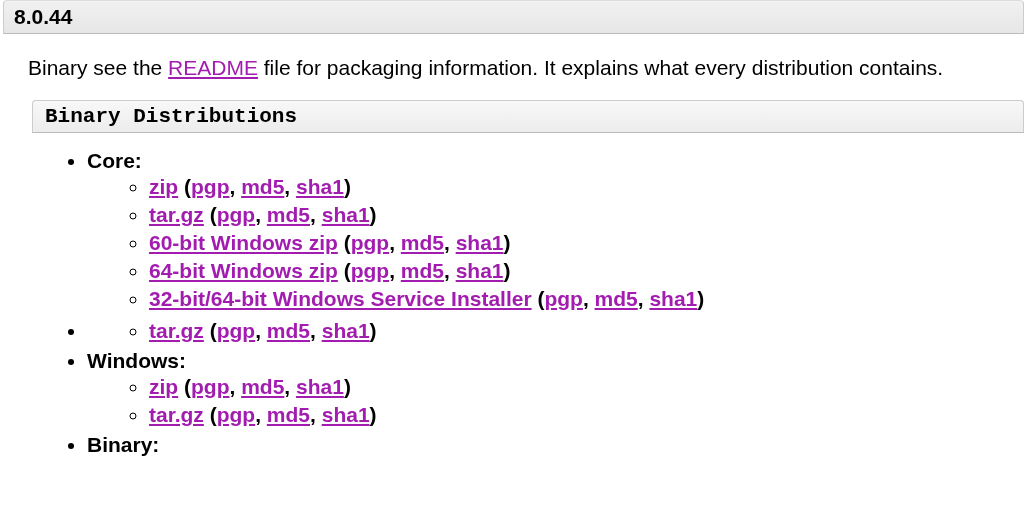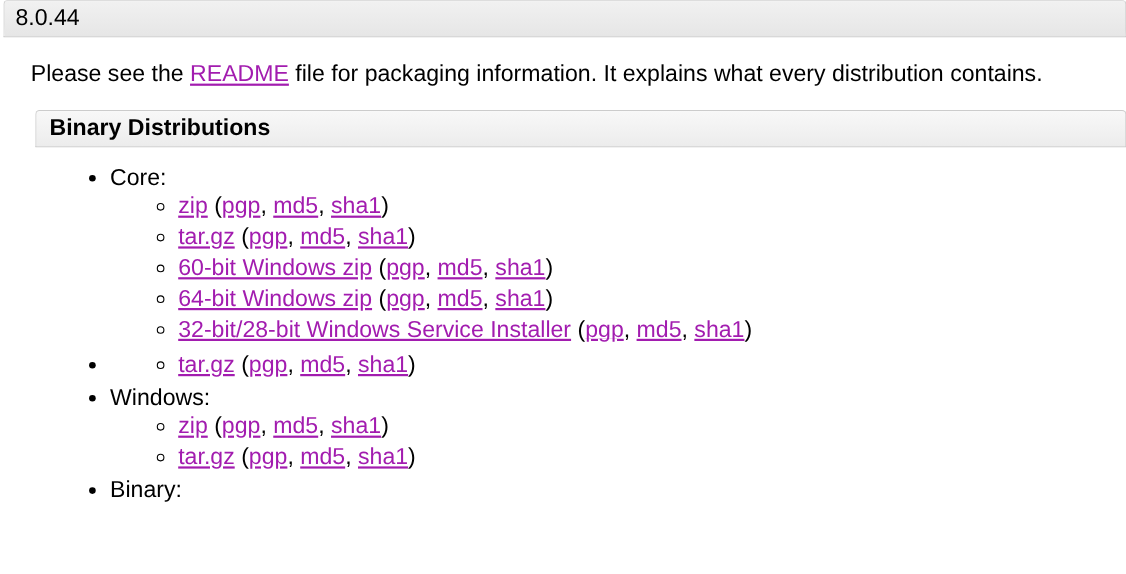--- a/index.html
+++ b/index.html
@@ -14,76 +14,78 @@
       overflow: hidden;
       background: #fff;
     }
     .version-header {
       background: linear-gradient(#f1f1f1, #e6e6e6);
       border: 1px solid #ccc;
       border-top-color: #ddd;
       border-bottom-color: #bbb;
       border-radius: 4px 4px 0 0;
       padding: 4px 10px;
-      font-weight: 400;
+      font-weight: 700;
       margin: 0 0 20px 3px;
     }
     .intro {
       padding: 0 28px 18px 28px;
       line-height: 1.35;
     }
     a {
       color: #a21caf;
       text-decoration: underline;
     }
     .section-header {
       background: linear-gradient(#f8f8f8, #ececec);
       border: 1px solid #ccc;
       border-bottom-color: #bbb;
       border-radius: 4px 4px 0 0;
       padding: 4px 12px;
       font-weight: 700;
       margin: 0 0 14px 32px;
+      font-family: Liberation Mono, monospace;
     }
     ul.outer {
       list-style: disc;
-      margin: 13px;
+      margin: 0;
       padding-left: 87px;
+      font-weight: bold;
     }
     ul.outer > li {
       padding: 2px 0;
     }
     ul.inner {
       list-style: circle;
       margin: 0;
       padding-left: 62px;
     }
     ul.inner > li {
       padding: 2px 0;
     }
     .paren { color: #000; }
   </style>
 </head>
 <body>
 
 <div class="version-header">8.0.44</div>
 
 <div class="intro">
-  <span>Please see the </span><a href="#">README</a><span> file for packaging information. It explains what every distribution contains.</span>
+  <span>Binary see the </span><a href="#">README</a><span> file for packaging information. It explains what every distribution contains.</span>
 </div>
 
 <div class="section-header">Binary Distributions</div>
 
 <ul class="outer" id="dist-list">
     <li><span>Core:</span><ul class="inner">
         <li><a href="#">zip</a><span class="paren"> (</span><a href="#">pgp</a><span class="paren">, </span><a href="#">md5</a><span class="paren">, </span><a href="#">sha1</a><span class="paren">)</span></li>
         <li><a href="#">tar.gz</a><span class="paren"> (</span><a href="#">pgp</a><span class="paren">, </span><a href="#">md5</a><span class="paren">, </span><a href="#">sha1</a><span class="paren">)</span></li>
         <li><a href="#">60-bit Windows zip</a><span class="paren"> (</span><a href="#">pgp</a><span class="paren">, </span><a href="#">md5</a><span class="paren">, </span><a href="#">sha1</a><span class="paren">)</span></li>
         <li><a href="#">64-bit Windows zip</a><span class="paren"> (</span><a href="#">pgp</a><span class="paren">, </span><a href="#">md5</a><span class="paren">, </span><a href="#">sha1</a><span class="paren">)</span></li>
-        <li><a href="#">32-bit/28-bit Windows Service Installer</a><span class="paren"> (</span><a href="#">pgp</a><span class="paren">, </span><a href="#">md5</a><span class="paren">, </span><a href="#">sha1</a><span class="paren">)</span></li>
+        <li><a href="#">32-bit/64-bit Windows Service Installer</a><span class="paren"> (</span><a href="#">pgp</a><span class="paren">, </span><a href="#">md5</a><span class="paren">, </span><a href="#">sha1</a><span class="paren">)</span></li>
       </ul></li>
     <li><ul class="inner">
         <li><a href="#">tar.gz</a><span class="paren"> (</span><a href="#">pgp</a><span class="paren">, </span><a href="#">md5</a><span class="paren">, </span><a href="#">sha1</a><span class="paren">)</span></li>
       </ul></li>
     <li><span>Windows:</span><ul class="inner">
         <li><a href="#">zip</a><span class="paren"> (</span><a href="#">pgp</a><span class="paren">, </span><a href="#">md5</a><span class="paren">, </span><a href="#">sha1</a><span class="paren">)</span></li>
         <li><a href="#">tar.gz</a><span class="paren"> (</span><a href="#">pgp</a><span class="paren">, </span><a href="#">md5</a><span class="paren">, </span><a href="#">sha1</a><span class="paren">)</span></li>
       </ul></li>
     <li><span>Binary:</span></li>
   </ul>

